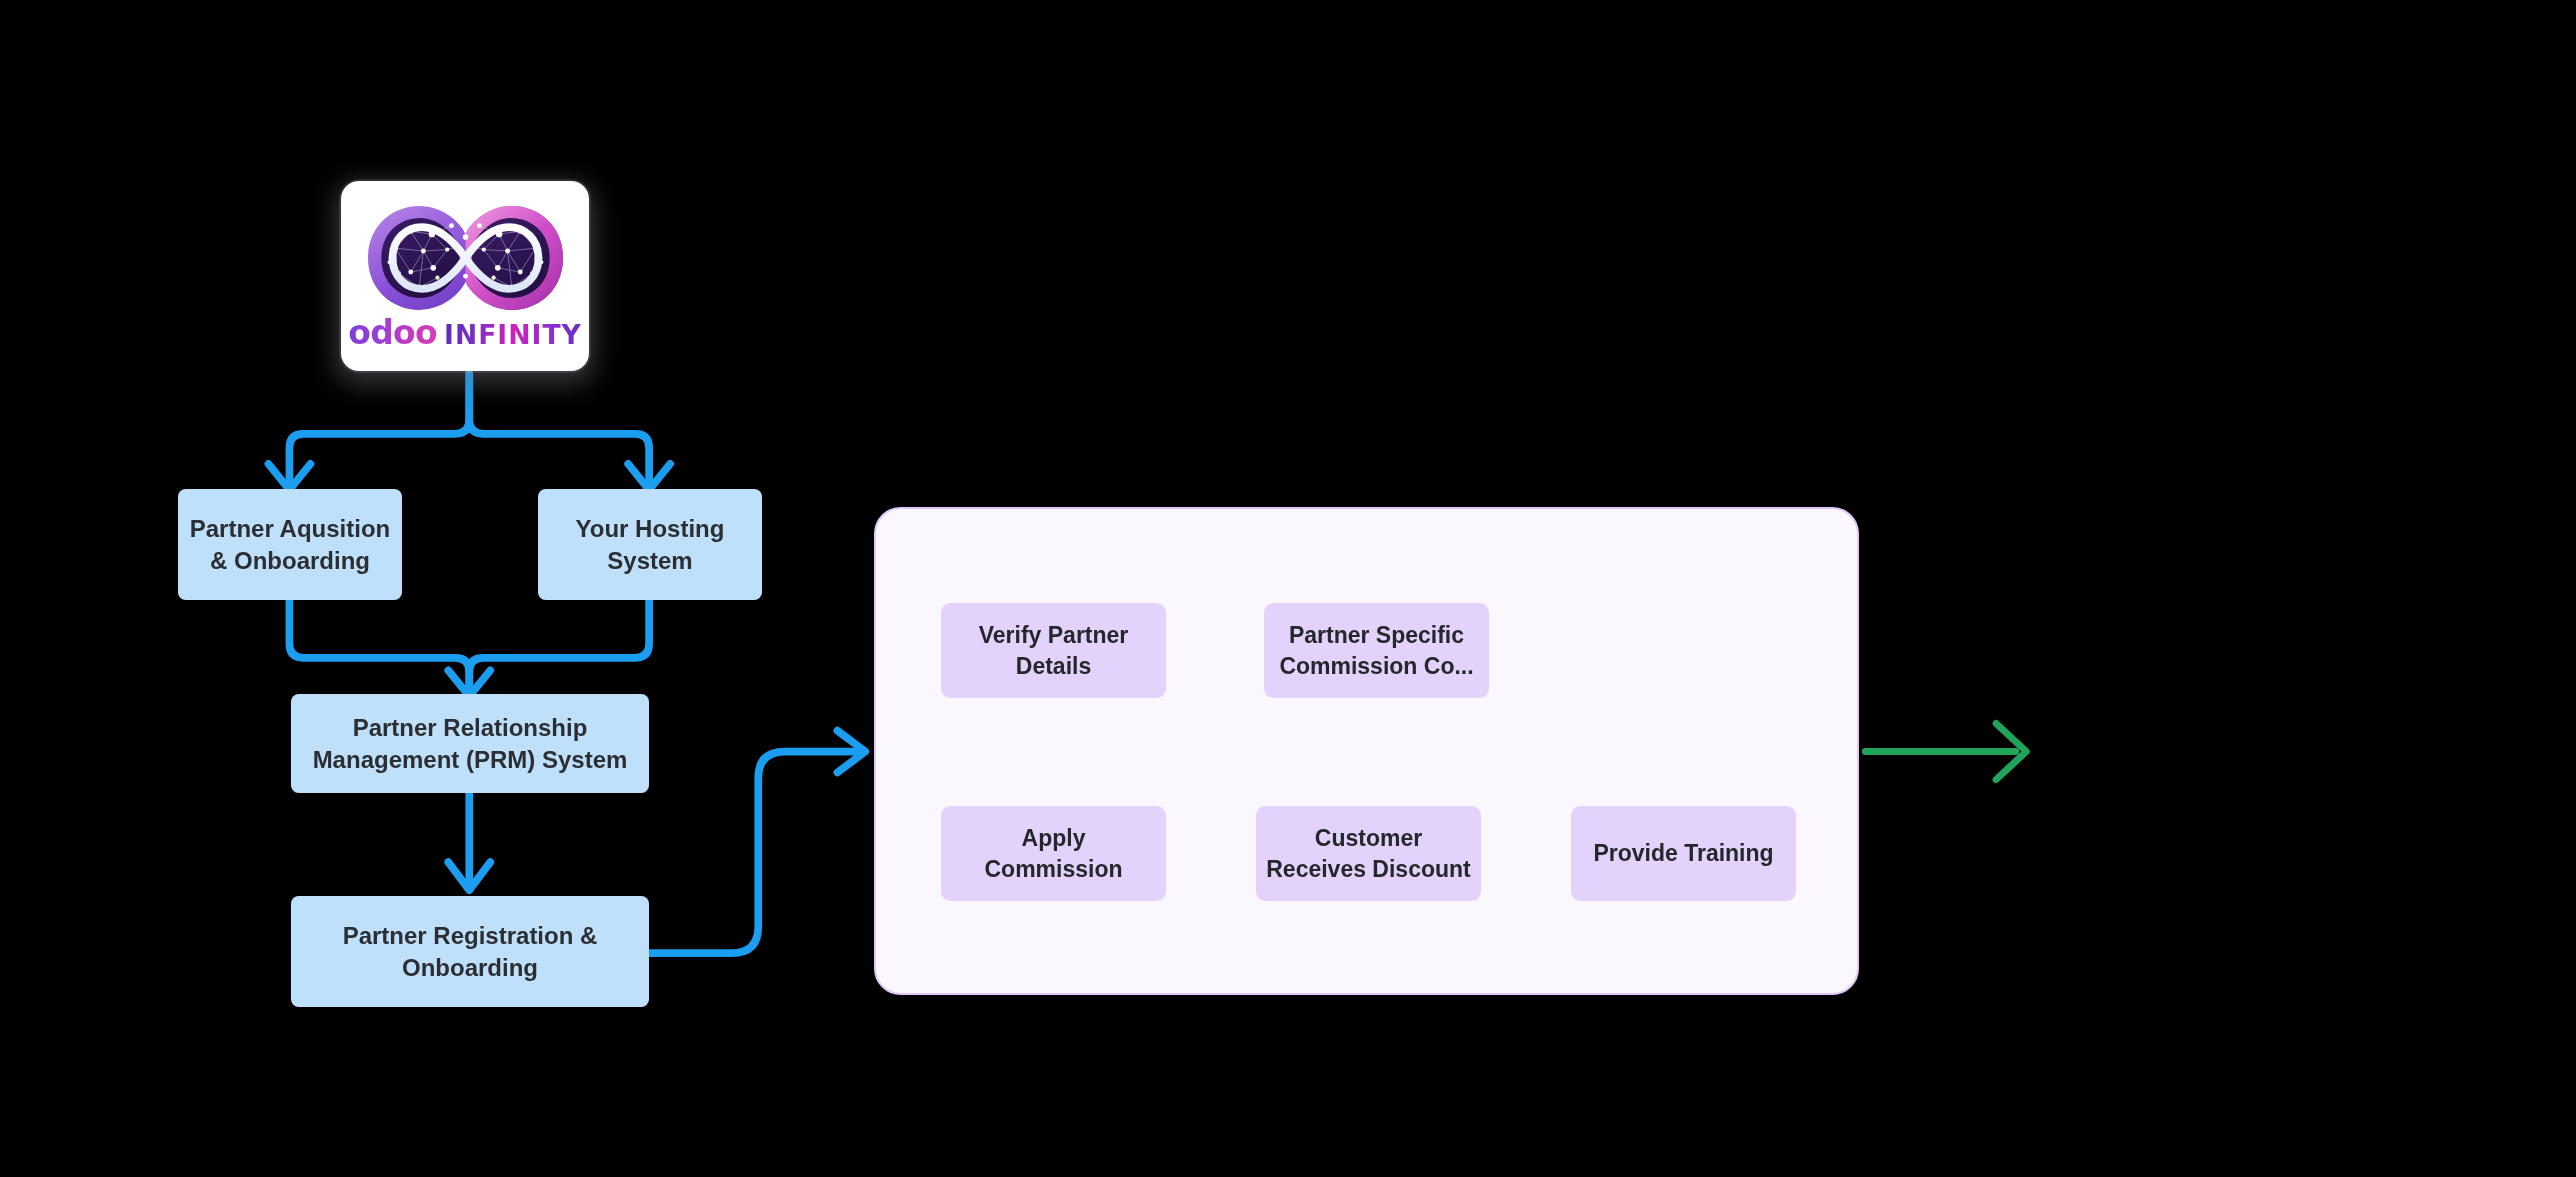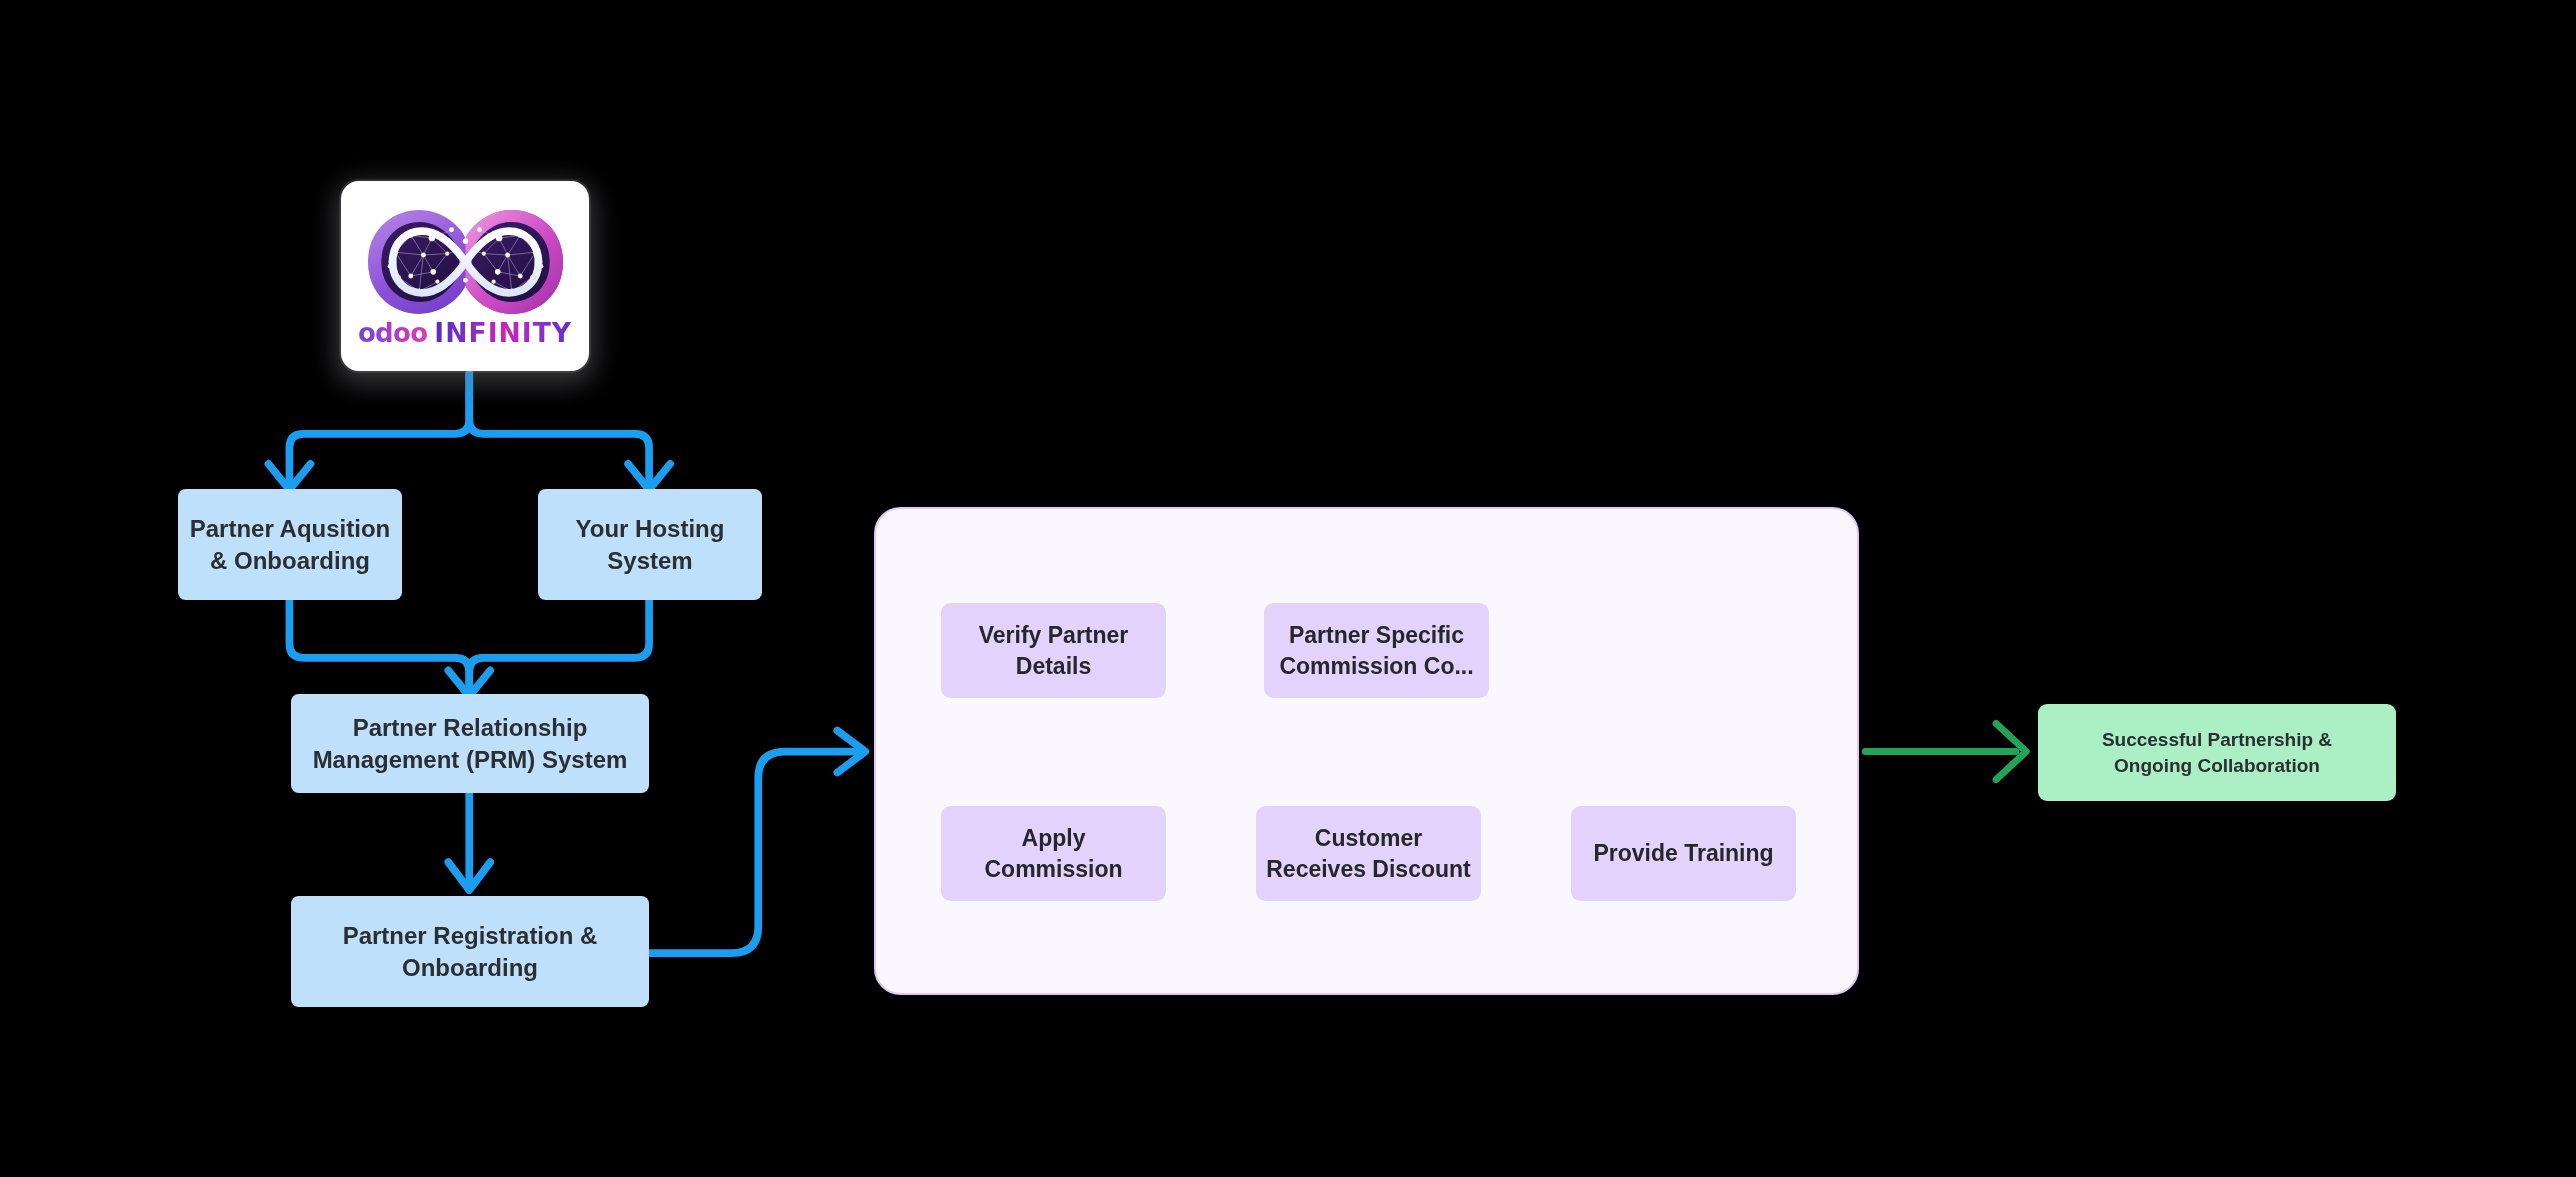--- a/index.html
+++ b/index.html
@@ -54,21 +54,21 @@
   }
   .logo-wordmark {
     display: flex;
     align-items: baseline;
     justify-content: center;
     margin-top: -4.2px;
     letter-spacing: 0px;
   }
   .wm-odoo {
     font-family: "DejaVu Sans", sans-serif;
-    font-size: 26px;
+    font-size: 33px;
     font-weight: 700;
     letter-spacing: -0.7px;
     background: linear-gradient(90deg,#7b3fd4 0%,#9b3fd6 35%,#c838c0 75%,#d63fb4 100%);
     -webkit-background-clip: text;
     background-clip: text;
     color: transparent;
   }
   .wm-infinity {
     font-family: "DejaVu Sans", sans-serif;
     font-size: 26.6px;
@@ -334,21 +334,15 @@
     <span>
       <span>Customer</span><br>
       <span>Receives Discount</span>
     </span>
   </div>
 
   <div class="node purple" style="left:1571px; top:806px; width:225px; height:95px;">
     <span>Provide Training</span>
   </div>
 
-  <div class="node green" style="left:2038px; top:704px; width:358px; height:97px;">
-    <span>
-      <span>Successful Partnership &amp;</span><br>
-      <span>Ongoing Collaboration</span>
-    </span>
-  </div>
 
 </div>
 
 
 </body></html>

